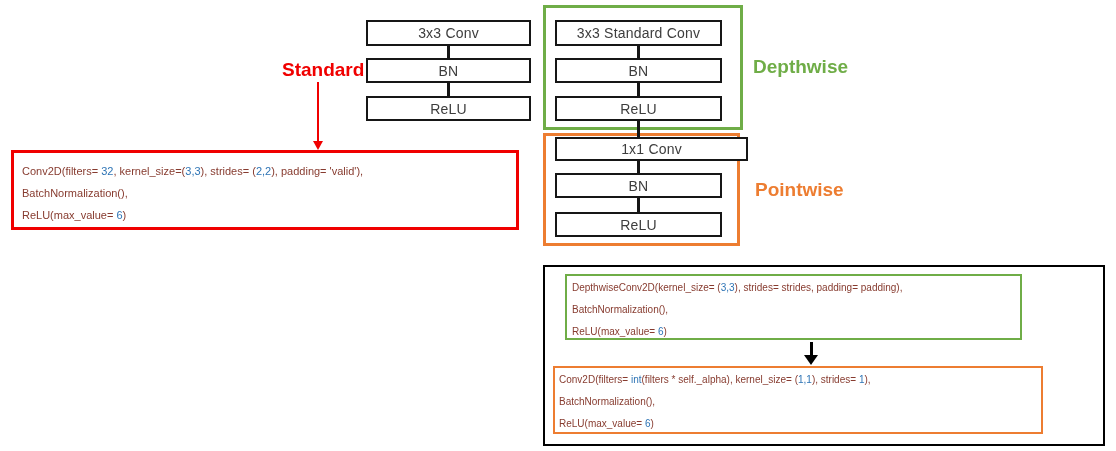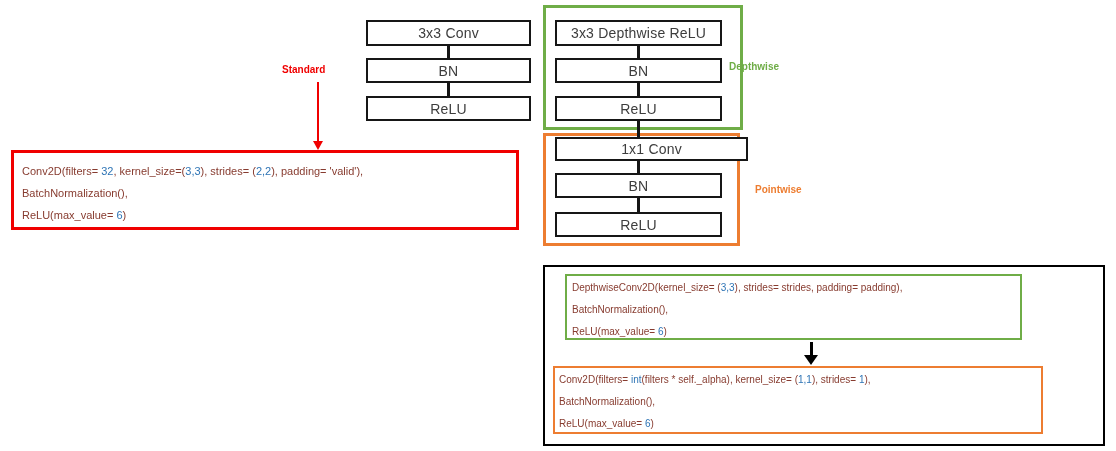--- a/index.html
+++ b/index.html
@@ -20,21 +20,21 @@
     color:var(--box-text,#3d3d3d);
     letter-spacing:.2px;
   }
   .vline{position:absolute;width:3px;background:#161616;z-index:5;}
   .vline.red{width:2px;background:var(--red,#f00000);}
   .group{position:absolute;box-sizing:border-box;border:3px solid;background:transparent;}
   .group.green{border-color:var(--green,#6fad47);}
   .group.orange{border-color:var(--orange,#ed7d31);}
   .side-label{
     position:absolute;
-    font-weight:bold;font-size:10px;line-height:16px;
+    font-weight:bold;font-size:19px;line-height:16px;
     white-space:nowrap;
   }
   .side-label.red{color:var(--red,#f00000);}
   .side-label.green{color:var(--green,#6fad47);}
   .side-label.orange{color:var(--orange,#ed7d31);}
   .arrow-head{position:absolute;width:0;height:0;z-index:6;}
   .arrow-head.red{
     border-left:5px solid transparent;border-right:5px solid transparent;
     border-top:9px solid var(--red,#f00000);
   }
@@ -73,26 +73,26 @@
   <div class="vline red" style="left:317px;top:82px;height:60px;"></div>
   <div class="arrow-head red" style="left:313px;top:141px;"></div>
 
   <div class="code-box red-border" style="left:11px;top:150px;width:508px;height:80px;">
       <div class="code-line"><span>Conv2D(filters= </span><span class="tok-blue">32</span><span>, kernel_size=(</span><span class="tok-blue">3,3</span><span>), strides= (</span><span class="tok-blue">2,2</span><span>), padding= 'valid'),</span></div>
       <div class="code-line"><span>BatchNormalization(),</span></div>
       <div class="code-line"><span>ReLU(max_value= </span><span class="tok-blue">6</span><span>)</span></div>
     </div>
 
   <div class="group green" style="left:543px;top:5px;width:200px;height:125px;"></div>
-  <div class="flow-box" style="left:555px;top:20px;width:167px;height:26px;">3x3 Depthwise ReLU</div>
+  <div class="flow-box" style="left:555px;top:20px;width:167px;height:26px;">3x3 Standard Conv</div>
   <div class="vline" style="left:637px;top:46px;height:12px;"></div>
   <div class="flow-box" style="left:555px;top:58px;width:167px;height:25px;">BN</div>
   <div class="vline" style="left:637px;top:83px;height:13px;"></div>
   <div class="flow-box" style="left:555px;top:96px;width:167px;height:25px;">ReLU</div>
-  <div class="side-label green" style="left:729px;top:59px;">Depthwise</div>
+  <div class="side-label green" style="left:753px;top:59px;">Depthwise</div>
 
   <div class="vline" style="left:637px;top:121px;height:17px;"></div>
 
   <div class="group orange" style="left:543px;top:133px;width:197px;height:113px;"></div>
   <div class="flow-box" style="left:555px;top:137px;width:193px;height:24px;">1x1 Conv</div>
   <div class="vline" style="left:637px;top:161px;height:12px;"></div>
   <div class="flow-box" style="left:555px;top:173px;width:167px;height:25px;">BN</div>
   <div class="vline" style="left:637px;top:198px;height:14px;"></div>
   <div class="flow-box" style="left:555px;top:212px;width:167px;height:25px;">ReLU</div>
   <div class="side-label orange" style="left:755px;top:182px;">Pointwise</div>

